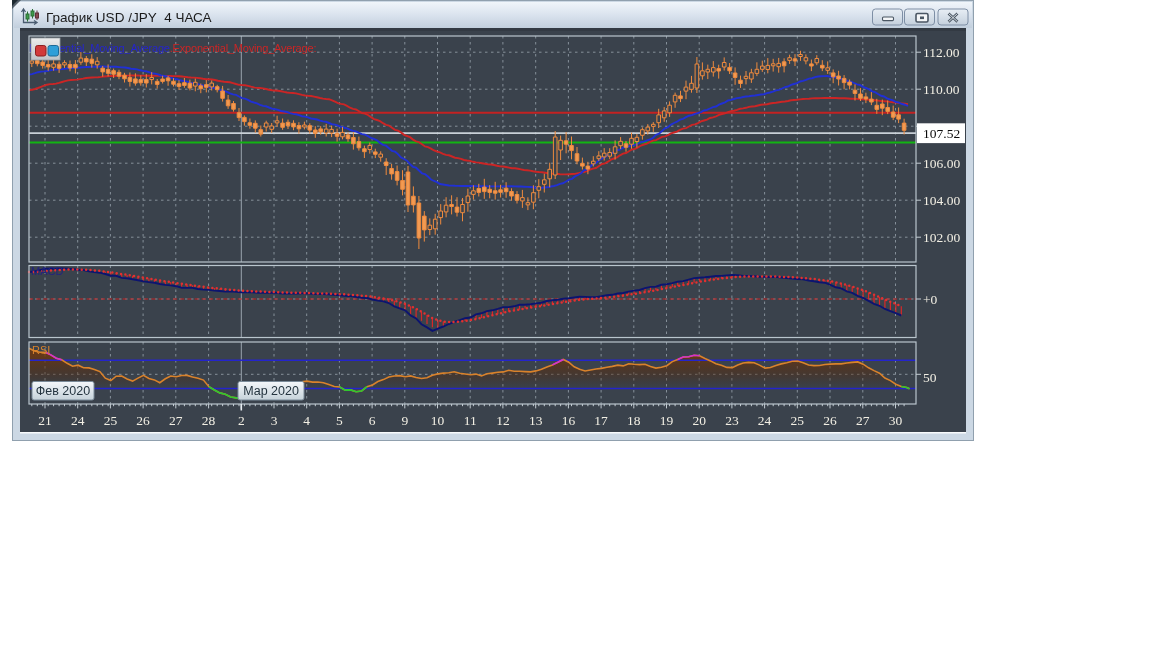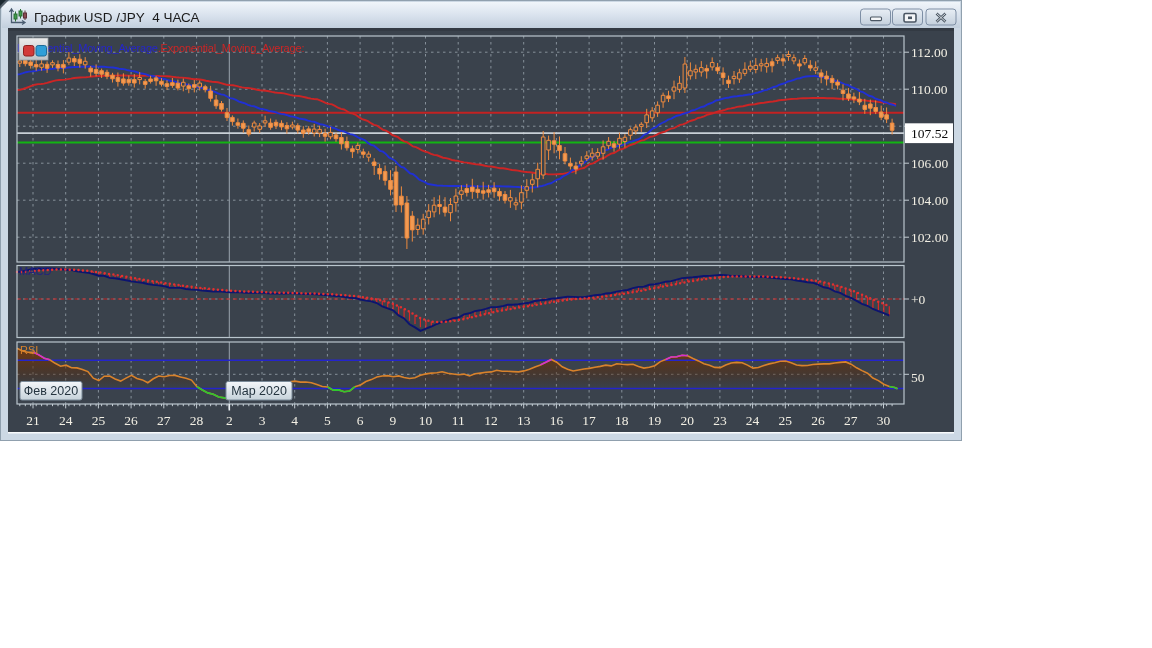--- a/index.html
+++ b/index.html
@@ -1,15 +1,15 @@
 <!DOCTYPE html>
 <html><head><meta charset="utf-8"><title>USD/JPY</title>
 <style>
 html,body{margin:0;padding:0;background:#ffffff;width:1152px;height:648px;overflow:hidden}
-#win{position:absolute;left:0;top:0}
+#win{position:absolute;left:12px;top:0}
 </style></head>
 <body>
 <div id="win"><svg width="962" height="442" viewBox="0 0 962 442" font-family="Liberation Serif, serif">
 <defs>
 <linearGradient id="tb" x1="0" y1="0" x2="0" y2="1">
  <stop offset="0" stop-color="#f0f5fa"></stop>
           <stop offset="0.5" stop-color="#dae3ee"></stop>
           <stop offset="1" stop-color="#c2cfdd"></stop>
 </linearGradient>
 <linearGradient id="btn" x1="0" y1="0" x2="0" y2="1">

